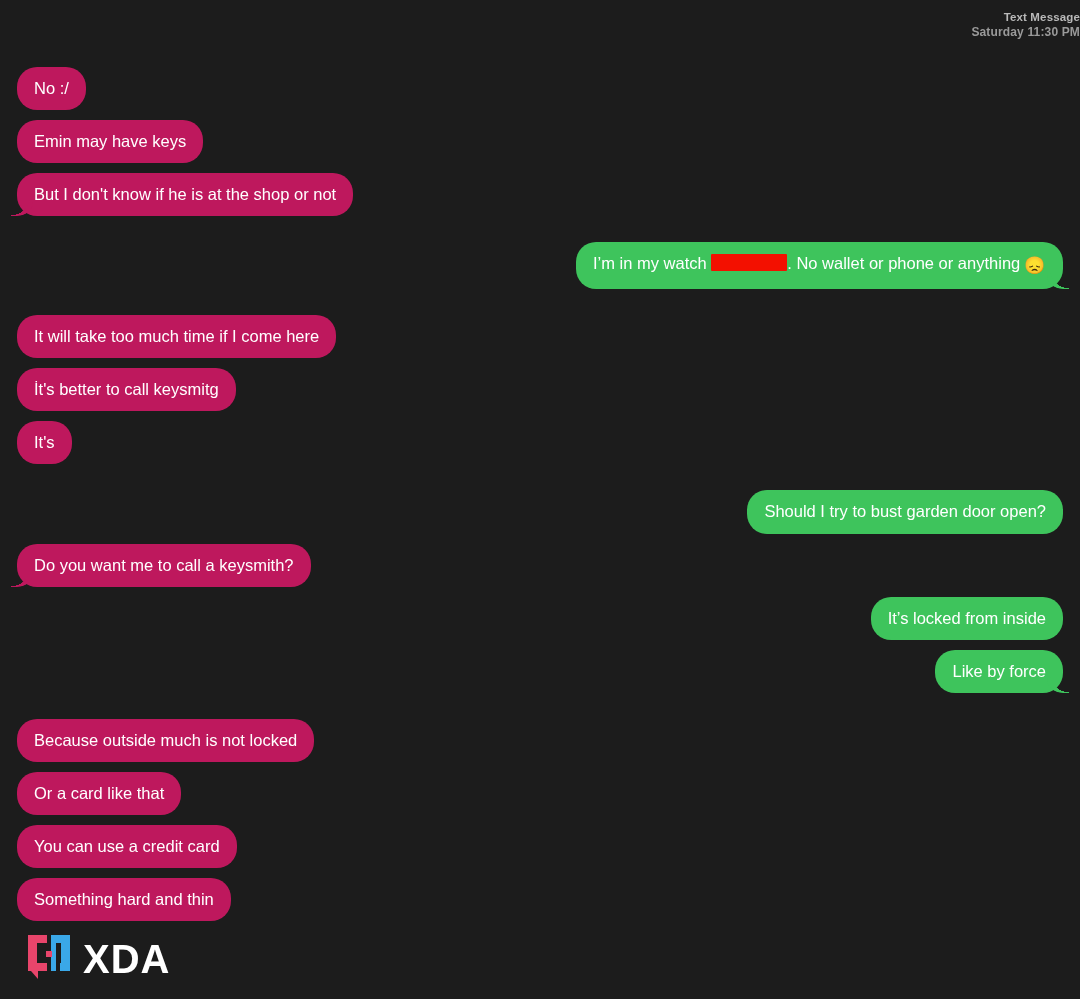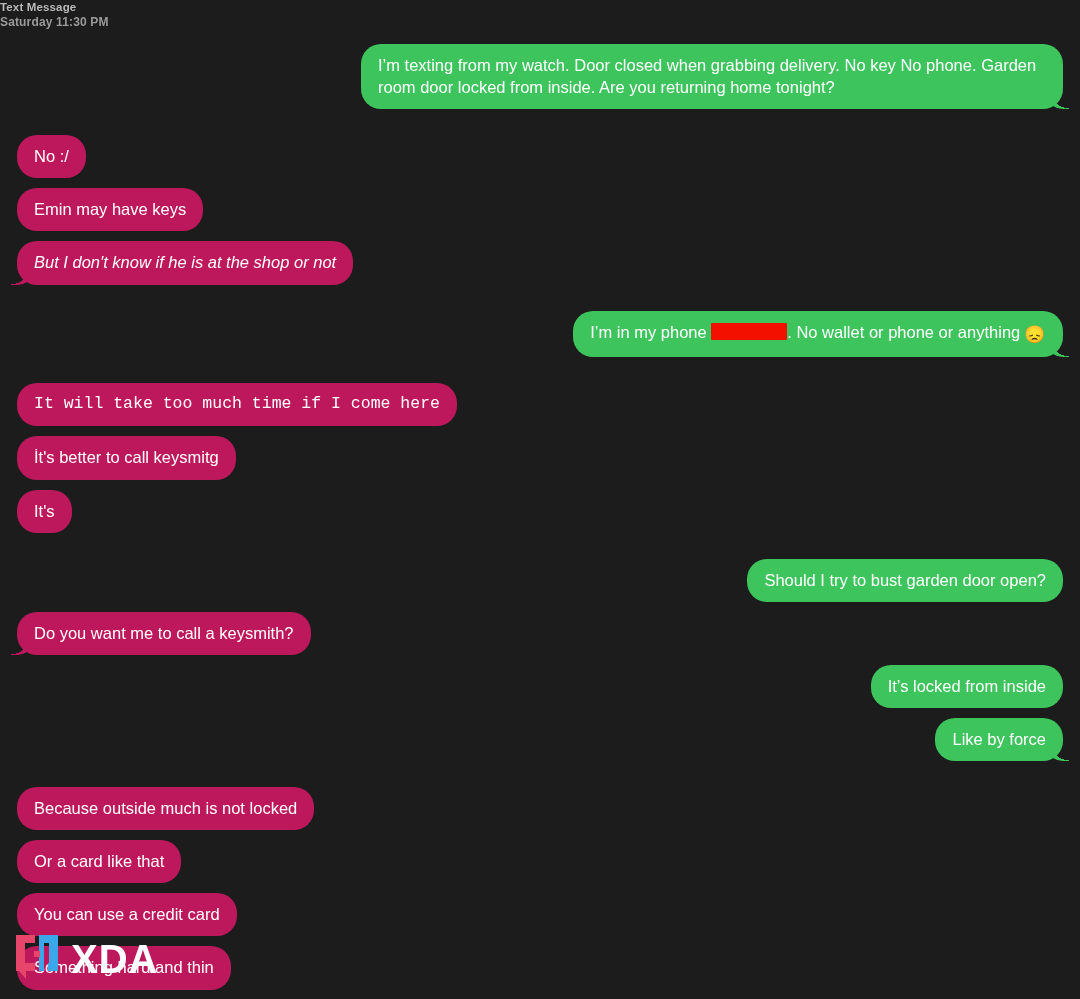--- a/index.html
+++ b/index.html
@@ -11,21 +11,22 @@
     width: 1080px;
     height: 999px;
     position: relative;
     overflow: hidden;
     font-family: "Liberation Sans", sans-serif;
     -webkit-font-smoothing: antialiased;
   }
 
   
   .convo-header {
-    text-align: left;
+    padding-top: 10px;
+    text-align: right;
     line-height: 1.32;
   }
   .convo-header .kind {
     font-size: 11.5px;
     font-weight: bold;
     color: #b9b9b9;
     letter-spacing: 0.15px;
   }
   .convo-header .stamp {
     font-size: 12px;
@@ -91,21 +92,21 @@
     border-radius: 1px;
   }
   .emoji {
     font-size: 17px;
     vertical-align: -2px;
   }
 
   
   .xda-logo {
     position: absolute;
-    left: 14px;
+    left: 26px;
     bottom: 14px;
     display: flex;
     align-items: center;
     gap: 11px;
   }
   .xda-wordmark {
     font-size: 40px;
     font-weight: bold;
     color: #ffffff;
     letter-spacing: 1px;
@@ -115,36 +116,33 @@
 </style>
 </head>
 <body>
 
 <div class="convo-header">
   <div class="kind">Text Message</div>
   <div class="stamp">Saturday 11:30 PM</div>
 </div>
 
 <div class="thread" id="thread">
-    <div class="msg-row sent" style="margin-top: 13px;">
-      <div class="bubble tail">I’m texting from my watch. Door closed when grabbing delivery. No key No phone. Garden room door locked from inside. Are you returning home tonight?</div>
-    </div>
     <div class="msg-row received" style="margin-top: 26px;">
       <div class="bubble">No :/</div>
     </div>
     <div class="msg-row received" style="margin-top: 10px;">
       <div class="bubble">Emin may have keys</div>
     </div>
-    <div class="msg-row received" style="margin-top: 10px; font-style: italic;">
+    <div class="msg-row received" style="margin-top: 10px;">
       <div class="bubble tail">But I don't know if he is at the shop or not</div>
     </div>
     <div class="msg-row sent" style="margin-top: 26px;">
-      <div class="bubble tail"><span>I’m in my phone </span><span class="redaction"></span><span>. No wallet or phone or anything </span><span class="emoji">😞</span></div>
+      <div class="bubble tail"><span>I’m in my watch </span><span class="redaction"></span><span>. No wallet or phone or anything </span><span class="emoji">😞</span></div>
     </div>
-    <div class="msg-row received" style="margin-top: 26px; font-family: Liberation Mono, monospace;">
+    <div class="msg-row received" style="margin-top: 26px;">
       <div class="bubble">It will take too much time if I come here</div>
     </div>
     <div class="msg-row received" style="margin-top: 10px;">
       <div class="bubble">İt's better to call keysmitg</div>
     </div>
     <div class="msg-row received" style="margin-top: 10px;">
       <div class="bubble">It's</div>
     </div>
     <div class="msg-row sent" style="margin-top: 26px;">
       <div class="bubble">Should I try to bust garden door open?</div>

